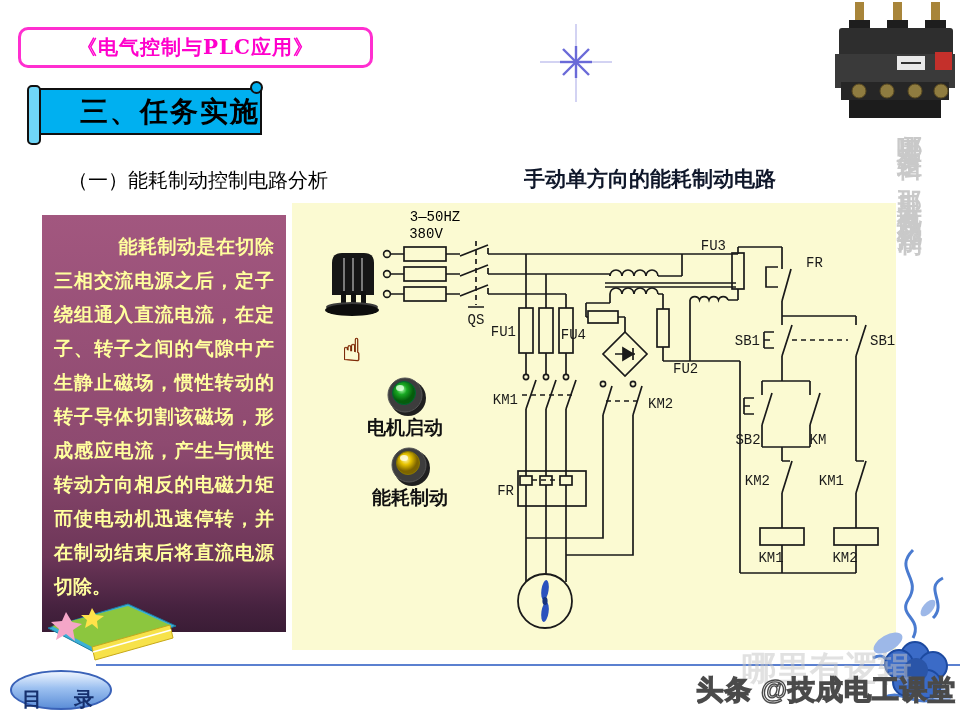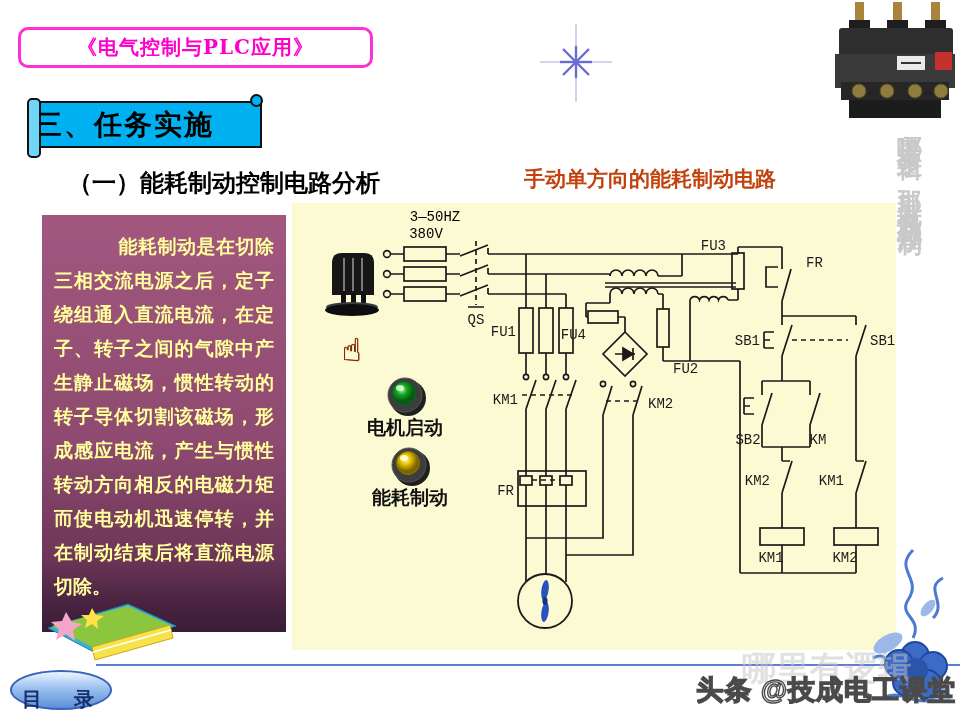--- a/index.html
+++ b/index.html
@@ -4,28 +4,28 @@
 <style>
   html,body{margin:0;padding:0;}
   body{width:960px;height:720px;position:relative;overflow:hidden;background:#ffffff;
        font-family:"Liberation Sans", sans-serif;}
   .abs{position:absolute;}
 
   
   .course-box{left:18px;top:27px;width:349px;height:35px;border:3px solid #ff2fd0;border-radius:10px;
     background:#fff;display:flex;align-items:center;justify-content:center;}
   .course-box span{color:#ff00cc;font-size:20px;font-weight:bold;font-family:"DejaVu Serif",serif;letter-spacing:1px;}
-  .banner{left:32px;top:101px;width:226px;height:43px;background:#00b0f0;border:2px solid #101010;
-    display:flex;align-items:center;justify-content:flex-start;z-index:2;}
+  .banner{left:32px;top:88px;width:226px;height:43px;background:#00b0f0;border:2px solid #101010;
+    display:flex;align-items:center;justify-content:flex-end;z-index:2;}
   .banner span{color:#000;font-size:28px;font-weight:bold;letter-spacing:2px;}
   .banner-tab{left:-7px;top:-5px;width:10px;height:56px;background:#6fd6f8;border:2px solid #101010;border-radius:5px;position:absolute;}
   .banner-curl{right:-3px;top:-9px;width:9px;height:9px;background:#00b0f0;border:2px solid #101010;border-radius:50%;position:absolute;}
-  .subsection{left:68px;top:167px;font-size:24px;font-weight:bold;color:#000;font-family:"DejaVu Serif",serif;}
+  .subsection{left:68px;top:167px;font-size:20px;font-weight:normal;color:#000;font-family:"DejaVu Serif",serif;}
   .diagram-title{left:495px;top:165px;width:310px;text-align:center;font-size:21px;font-weight:bold;
-    color:#c2410c;font-family:"DejaVu Serif",serif;}
+    color:#0f172a;font-family:"DejaVu Serif",serif;}
 
   
   .note{left:42px;top:215px;width:244px;height:417px;z-index:2;box-sizing:border-box;
     background:linear-gradient(180deg,#a2577f 0%,#8e4a70 55%,#6d3658 82%,#46223f 94%,#3a1c35 100%);
     padding:14px 12px 0 12px;}
   .note p{margin:0;color:#ffff9e;font-size:19px;line-height:34px;font-weight:bold;text-align:justify;
     text-indent:3.4em;font-family:"DejaVu Serif",serif;}
 
   
   .panel{left:292px;top:203px;width:604px;height:447px;background:#fbfad2;z-index:1;}

